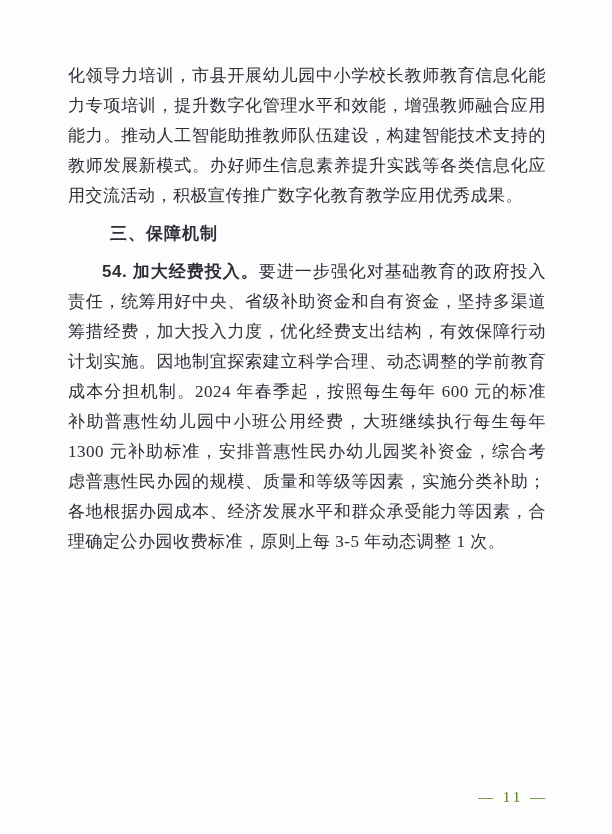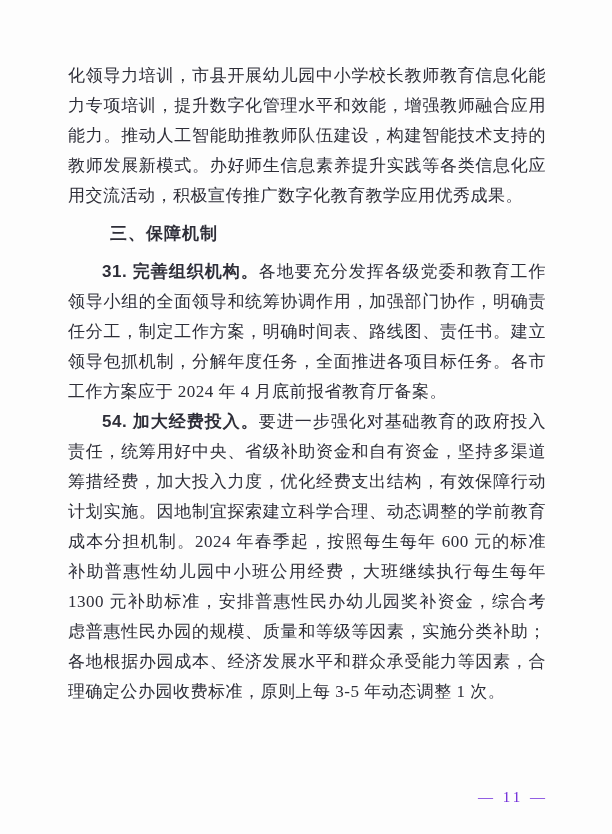--- a/index.html
+++ b/index.html
@@ -44,37 +44,36 @@
   .lead {
     font-weight: bold;
     font-family: "Liberation Sans", "DejaVu Sans", sans-serif;
   }
   .footer {
     position: absolute;
     right: 64px;
     top: 786px;
     font-size: 15px;
     line-height: 22px;
-    color: #6d28d9;
+    color: #4d7c0f;
     letter-spacing: 3px;
     font-family: "Liberation Serif", "DejaVu Serif", serif;
   }
 </style>
 </head>
 <body>
 
 <div class="page">
 
   <div class="body-text">
 
     <p class="para">化领导力培训，市县开展幼儿园中小学校长教师教育信息化能力专项培训，提升数字化管理水平和效能，增强教师融合应用能力。推动人工智能助推教师队伍建设，构建智能技术支持的教师发展新模式。办好师生信息素养提升实践等各类信息化应用交流活动，积极宣传推广数字化教育教学应用优秀成果。</p>
 
     <p class="section-heading">三、保障机制</p>
 
-    <p class="para indent"><span class="lead">31. 完善组织机构。</span><span>各地要充分发挥各级党委和教育工作领导小组的全面领导和统筹协调作用，加强部门协作，明确责任分工，制定工作方案，明确时间表、路线图、责任书。建立领导包抓机制，分解年度任务，全面推进各项目标任务。各市工作方案应于 2024 年 4 月底前报省教育厅备案。</span></p>
 
     <p class="para indent"><span class="lead">54. 加大经费投入。</span><span>要进一步强化对基础教育的政府投入责任，统筹用好中央、省级补助资金和自有资金，坚持多渠道筹措经费，加大投入力度，优化经费支出结构，有效保障行动计划实施。因地制宜探索建立科学合理、动态调整的学前教育成本分担机制。2024 年春季起，按照每生每年 600 元的标准补助普惠性幼儿园中小班公用经费，大班继续执行每生每年 1300 元补助标准，安排普惠性民办幼儿园奖补资金，综合考虑普惠性民办园的规模、质量和等级等因素，实施分类补助；各地根据办园成本、经济发展水平和群众承受能力等因素，合理确定公办园收费标准，原则上每 3-5 年动态调整 1 次。</span></p>
 
 
   </div>
 
   <div class="footer">— 11 —</div>
 
 </div>
 

